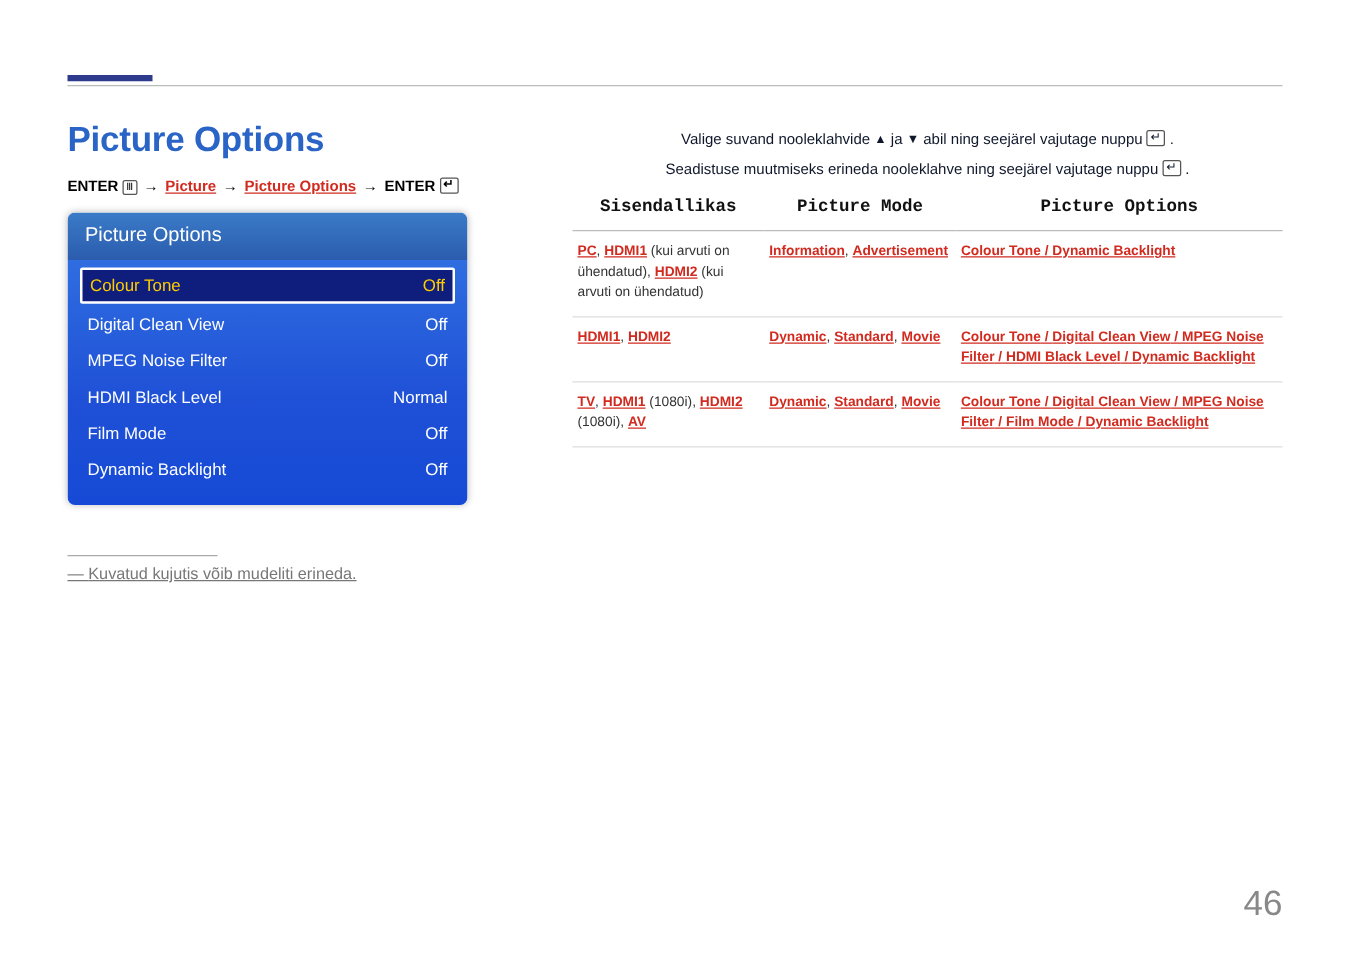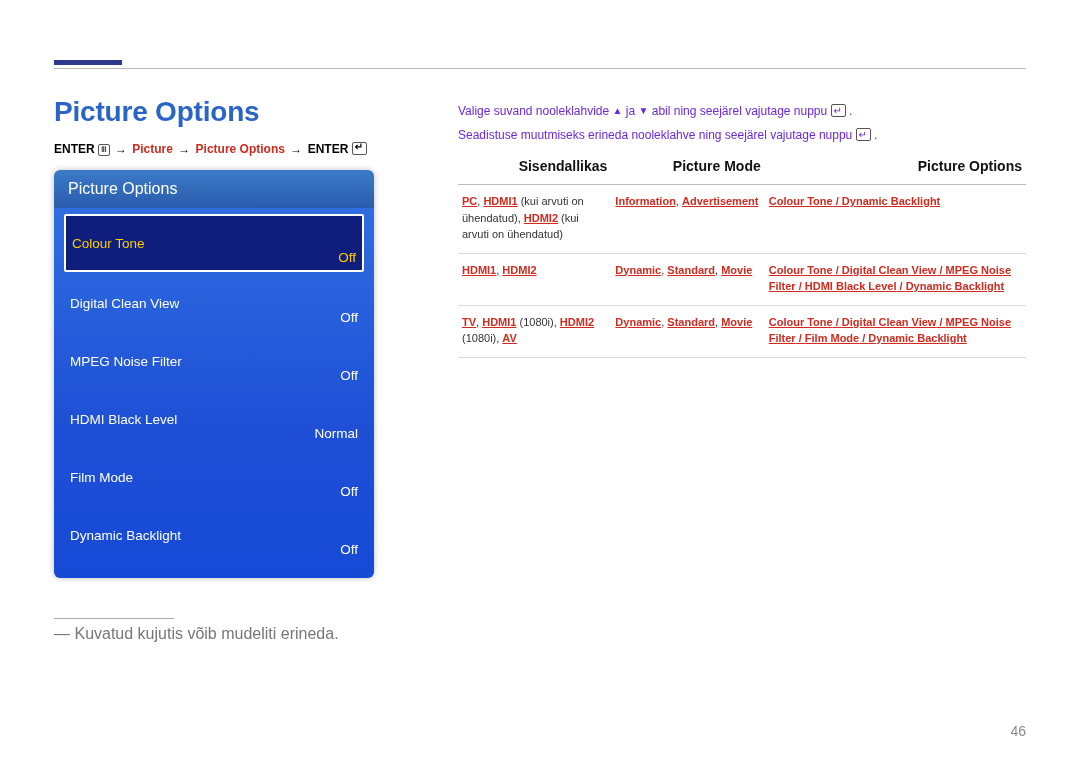--- a/index.html
+++ b/index.html
@@ -46,21 +46,21 @@
     font-weight: 600;
     margin: 0 0 14px 0;
     letter-spacing: -0.2px;
   }
   .breadcrumb {
     font-size: 12px;
     font-weight: bold;
     color: #000;
     margin-bottom: 14px;
   }
-  .breadcrumb .red { color: #d12b20; font-weight: bold; }
+  .breadcrumb .red { color: #d12b20; font-weight: bold; text-decoration: underline; }
   .breadcrumb .arrow { font-weight: normal; padding: 0 2px; }
   .bc-iconbox {
     display: inline-block;
     border: 1px solid #555;
     border-radius: 2px;
     font-size: 8px;
     line-height: 10px;
     padding: 0 2px;
     vertical-align: 1px;
     font-weight: normal;
@@ -104,71 +104,72 @@
     font-size: 13.5px;
   }
   .osd-row.selected {
     background: #0f1e7d;
     border: 2px solid #fff;
     border-radius: 2px;
     color: #ffcc00;
     padding: 5px 6px;
     margin-bottom: 2px;
   }
-  .osd-row .val { text-align: right; margin-top: 29px; }
+  .osd-row .val { text-align: right; }
   .osd-slider {
     flex:1; margin: 0 12px 0 18px;
     height: 6px; background: #0a2a6a; border-radius: 3px; position: relative;
   }
   .osd-slider .fill {
     position:absolute; left:0; top:0; bottom:0; width:28%;
     background:#6ecbe8; border-radius:3px;
   }
   .footnote-rule {
     border:none; border-top:1px solid #aaa;
     margin: 40px 0 6px 0; width:120px;
   }
   .footnote {
-    color:#777; font-size:16px;
+    color:#777; font-size:13px;text-decoration:underline;
   }
 
   .intro {
-    font-size: 12px; color:#6d28d9;
-    margin: 6px 0 6px 0; line-height:1.5;
+    font-size: 12px; color:#0f172a;
+    margin: 6px 0 6px 0; line-height:1.5;text-align:center;
   }
   .intro .arrow-up, .intro .arrow-down {
     display:inline-block; font-size:10px; vertical-align:1px;
   }
   .tbl {
     width: 100%;
     border-collapse: collapse;
     margin-top: 10px;
     font-size: 11px;
   }
   .tbl th {
-    text-align: right;
+    text-align: center;
     font-size: 14px;
     font-weight: 700;
     color:#111;
     padding: 4px 4px 10px 4px;
     border-bottom:1px solid #bbb;
+    font-family:Liberation Mono, monospace;
   }
   .tbl td {
     vertical-align: top;
     padding: 8px 4px 10px 4px;
     border-bottom:1px solid #ddd;
     line-height:1.5;
     color:#333;
   }
   .tbl .red { color:#d12b20; font-weight:bold;text-decoration:underline; }
 
   .page-number {
     position:absolute;
     right: 54px; bottom: 24px;
-    font-size: 14px; color:#888;
+    font-size: 28px; color:#888;
     font-weight:400;
     margin-left:15px;
   }
 </style>
 </head>
 <body>
 
 <div class="header-marker"></div>
 <div class="header-line"></div>
 

